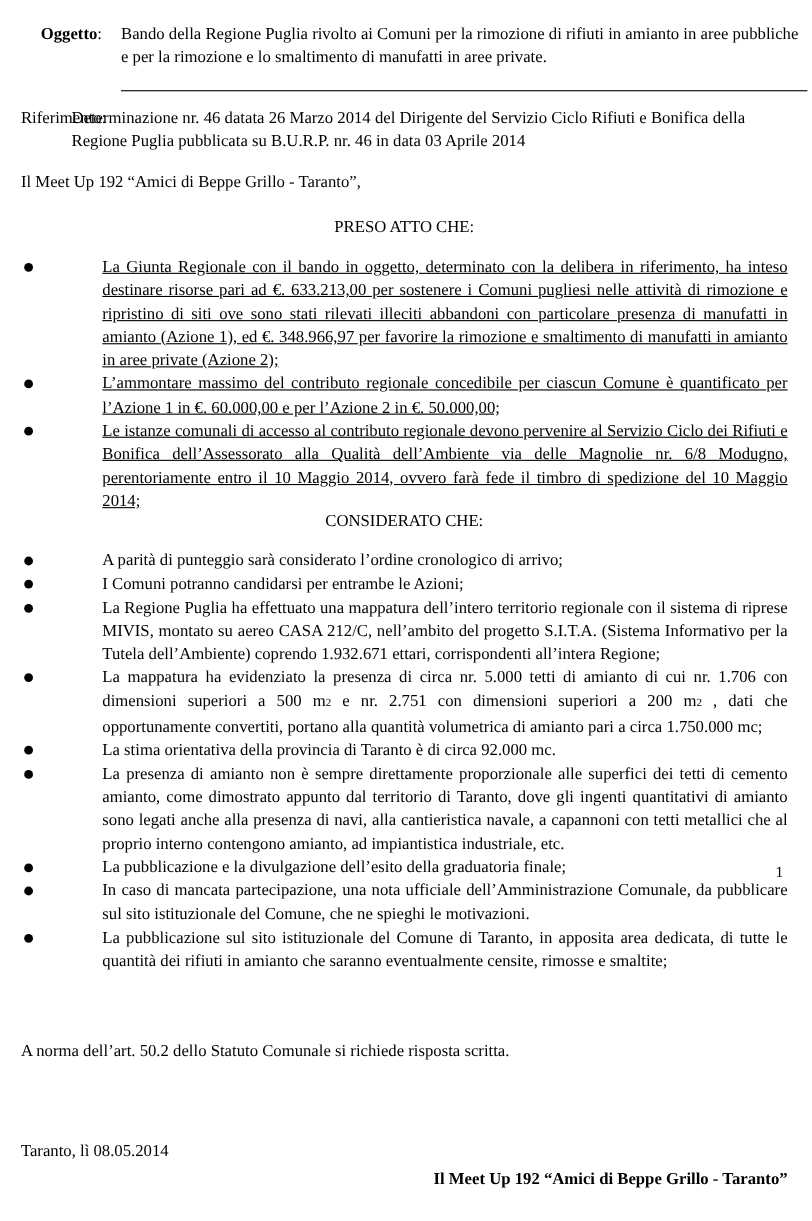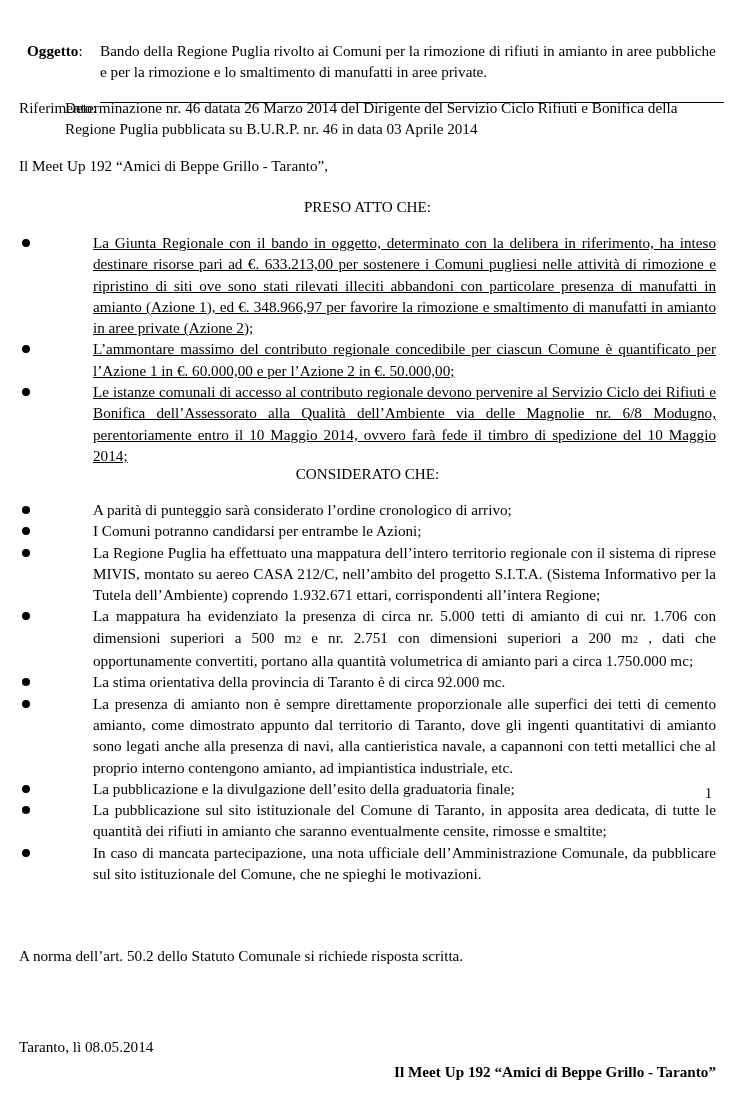--- a/index.html
+++ b/index.html
@@ -2,21 +2,21 @@
 <html><head>
 <meta charset="utf-8">
 <style>
   html, body { margin: 0; padding: 0; background: #ffffff; }
   body {
     width: 738px; height: 1110px; position: relative; overflow: hidden;
     font-family: "Liberation Serif", "DejaVu Serif", serif;
     color: #000; font-size: 15.2px; line-height: 21.3px;
   }
   .doc { position: absolute; left: 19px; top: 0; width: 697px; }
-  .subject { position: absolute; top: 20px; left: 8px; width: 697px; margin-top: 20px; }
+  .subject { position: absolute; top: 20px; left: 18px; width: 697px; }
   .subject .label { position: absolute; left: 0; top: 0; font-weight: bold; }
   .subject .label span { font-weight: normal; }
   .subject .text { margin-left: 73px; padding-bottom: 19px; border-bottom: 1px solid #000; }
   .ref { position: absolute; top: 97px; left: 0; width: 697px; }
   .ref .label { position: absolute; left: 0; top: 0; }
   .ref .text { margin-left: 46px; }
   .intro { position: absolute; top: 155px; left: 0; }
   .heading { position: absolute; left: 0; width: 697px; text-align: center; font-weight: normal; }
   .h1 { top: 196px; }
   .h2 { top: 463px; }
@@ -61,22 +61,22 @@
   <div class="heading h2">CONSIDERATO CHE:</div>
 
   <ul class="bullets b2">
     <li><span class="dot"></span><span>A parità di punteggio sarà considerato l’ordine cronologico di arrivo;</span></li>
     <li><span class="dot"></span><span>I Comuni potranno candidarsi per entrambe le Azioni;</span></li>
     <li><span class="dot"></span><span>La Regione Puglia ha effettuato una mappatura dell’intero territorio regionale con il sistema di riprese MIVIS, montato su aereo CASA 212/C, nell’ambito del progetto  S.I.T.A. (Sistema Informativo per la Tutela dell’Ambiente) coprendo 1.932.671 ettari, corrispondenti all’intera Regione;</span></li>
     <li><span class="dot"></span><span>La mappatura ha evidenziato la presenza di circa nr. 5.000 tetti di amianto di cui nr. 1.706 con dimensioni superiori a 500 m</span><sub class="m">2</sub><span> e nr. 2.751 con dimensioni superiori a 200 m</span><sub class="m">2</sub><span> ,  dati che opportunamente convertiti, portano alla quantità volumetrica di amianto pari a circa 1.750.000 mc;</span></li>
     <li><span class="dot"></span><span>La stima orientativa della provincia di Taranto è di circa 92.000 mc.</span></li>
     <li><span class="dot"></span><span>La presenza di amianto non è sempre direttamente proporzionale alle superfici dei tetti di cemento amianto, come dimostrato appunto dal territorio di Taranto, dove gli ingenti quantitativi di amianto sono legati anche alla presenza di navi, alla cantieristica navale, a capannoni con tetti metallici che al proprio interno contengono amianto, ad impiantistica industriale, etc.</span></li>
     <li><span class="dot"></span><span>La pubblicazione e la divulgazione dell’esito della graduatoria finale;</span></li>
+    <li><span class="dot"></span><span>In caso di mancata partecipazione, una nota ufficiale dell’Amministrazione Comunale, da pubblicare sul sito istituzionale del Comune, che ne spieghi le motivazioni.</span></li>
     <li><span class="dot"></span><span>La pubblicazione sul sito istituzionale del Comune di Taranto, in apposita area dedicata,  di tutte le quantità dei rifiuti in amianto che saranno eventualmente censite, rimosse e smaltite;</span></li>
-    <li><span class="dot"></span><span>In caso di mancata partecipazione, una nota ufficiale dell’Amministrazione Comunale, da pubblicare sul sito istituzionale del Comune, che ne spieghi le motivazioni.</span></li>
   </ul>
 
   <div class="closing">A norma dell’art. 50.2 dello Statuto Comunale si richiede risposta scritta.</div>
   <div class="date">Taranto, lì 08.05.2014</div>
   <div class="signature">Il Meet Up 192 “Amici di Beppe Grillo - Taranto”</div>
 </div>
 
 <div class="pagenum">1</div>
 
 </body></html>

